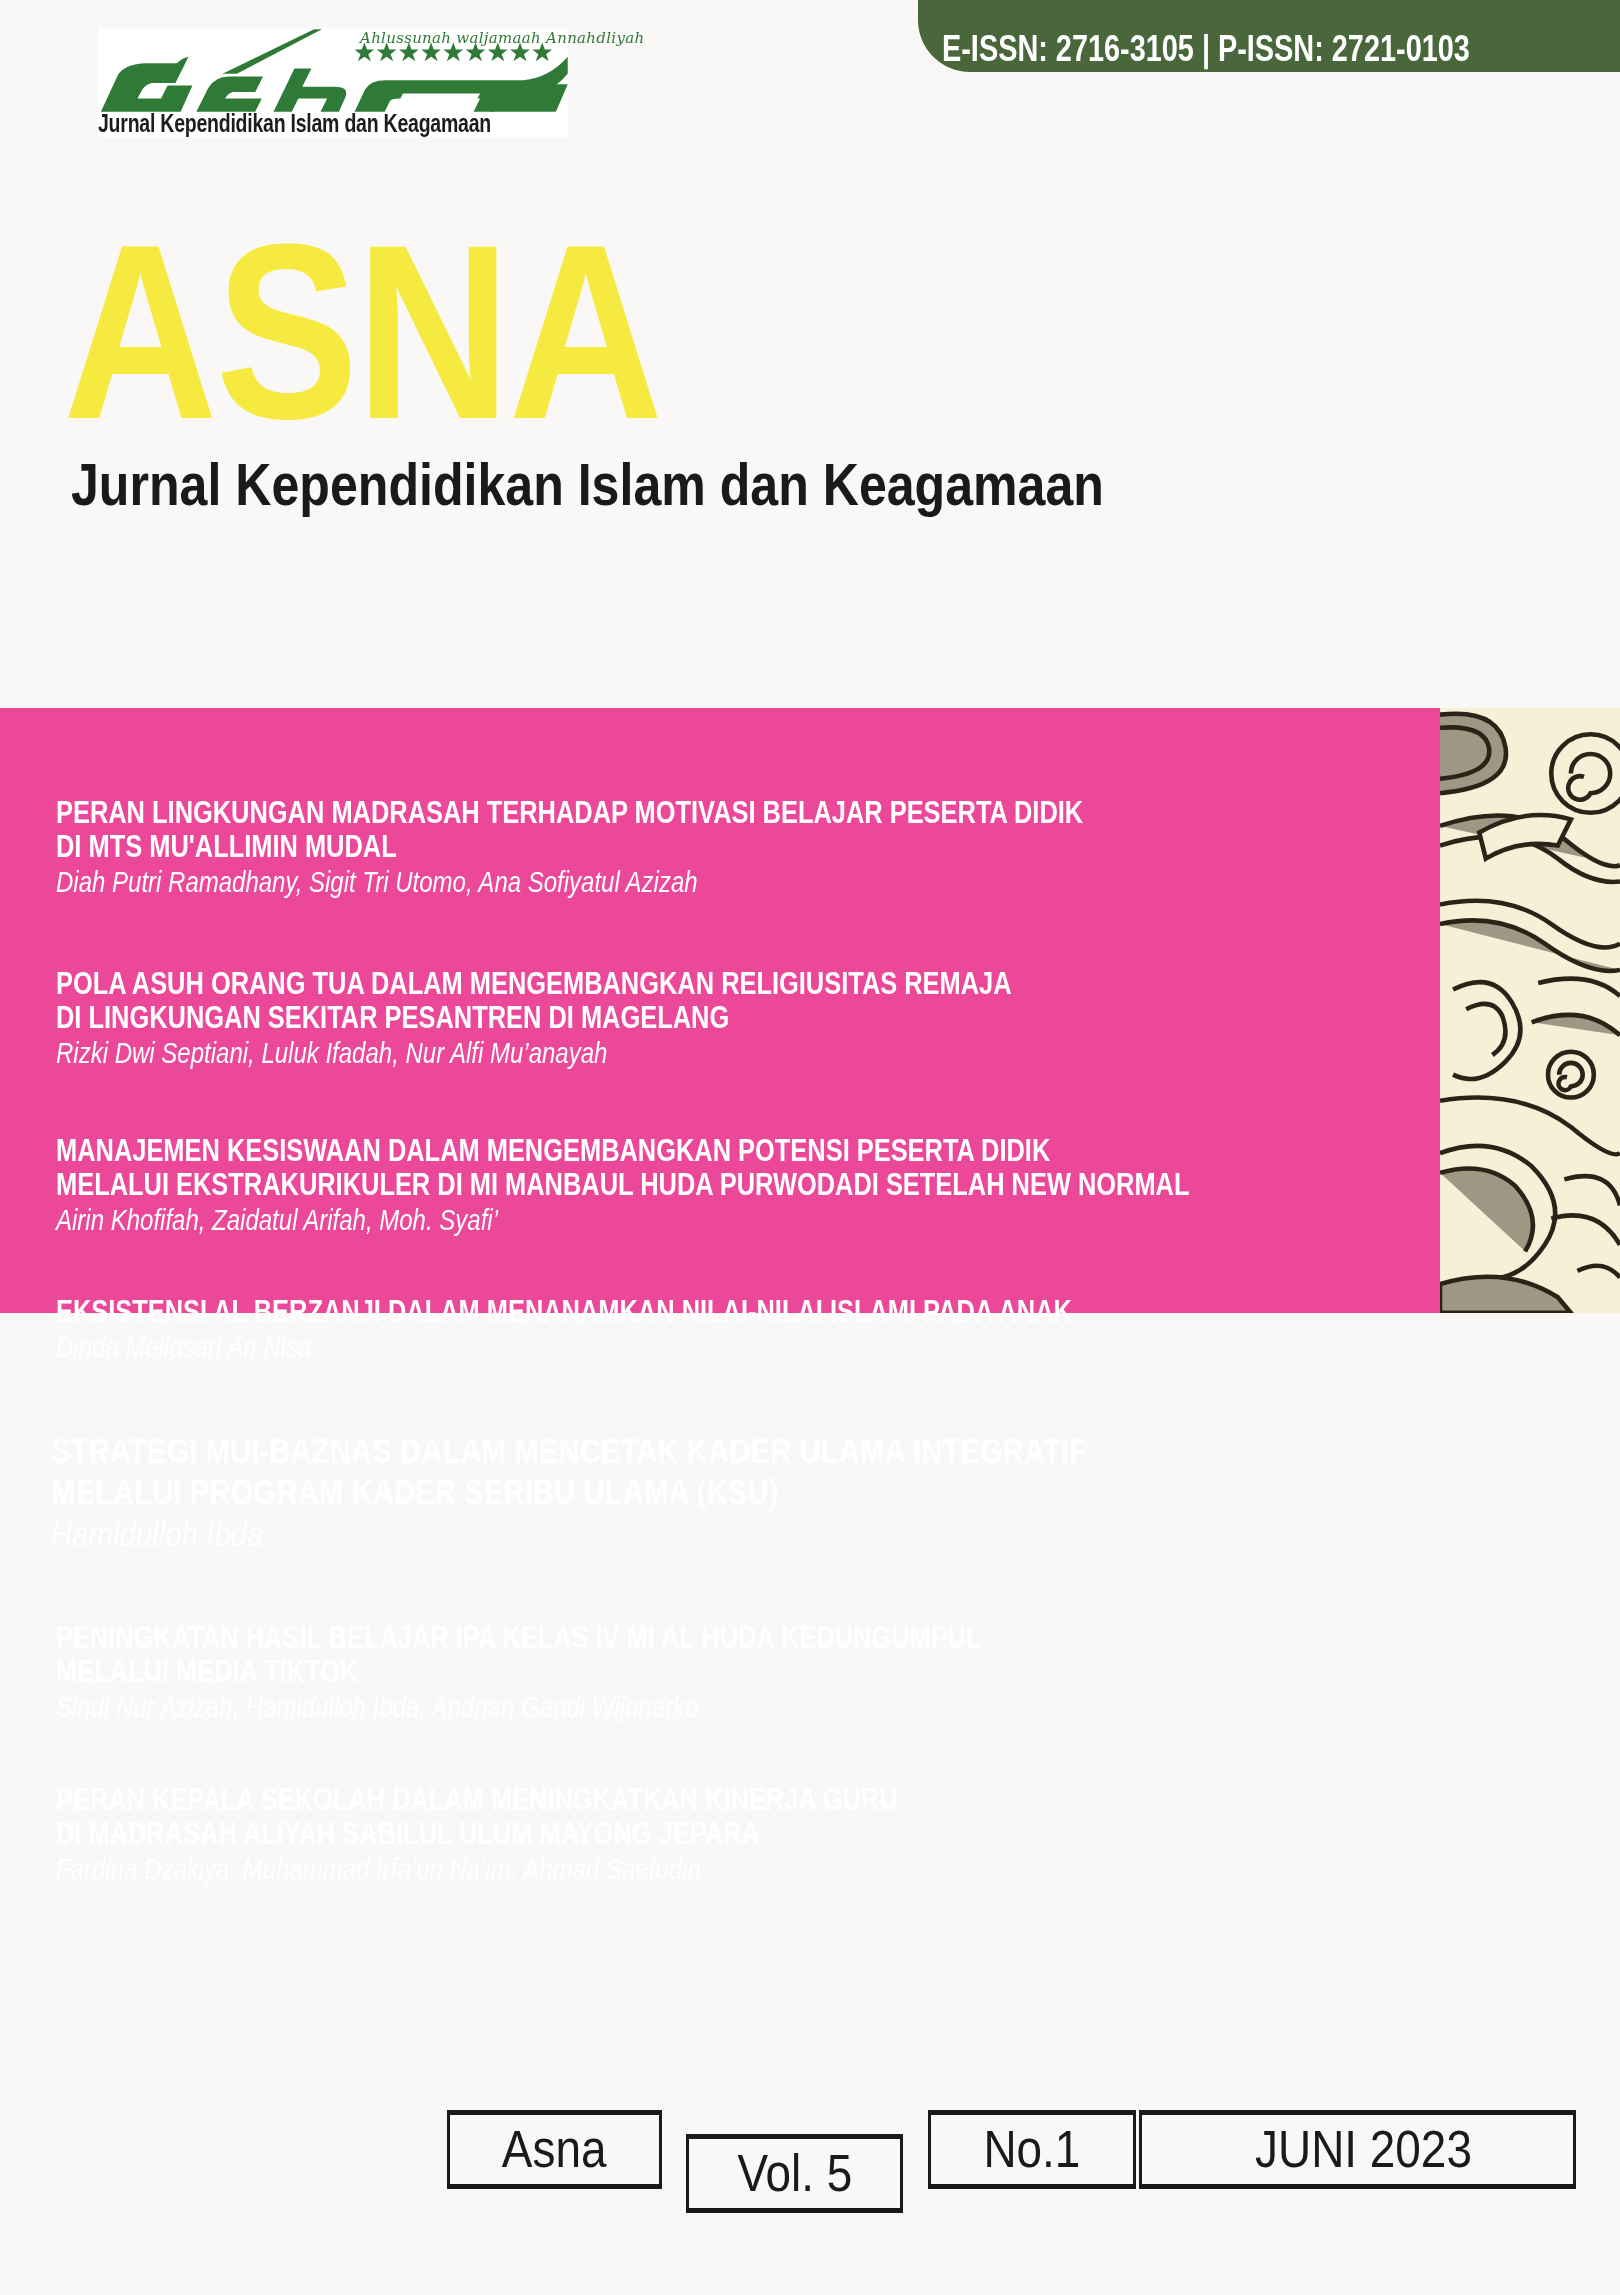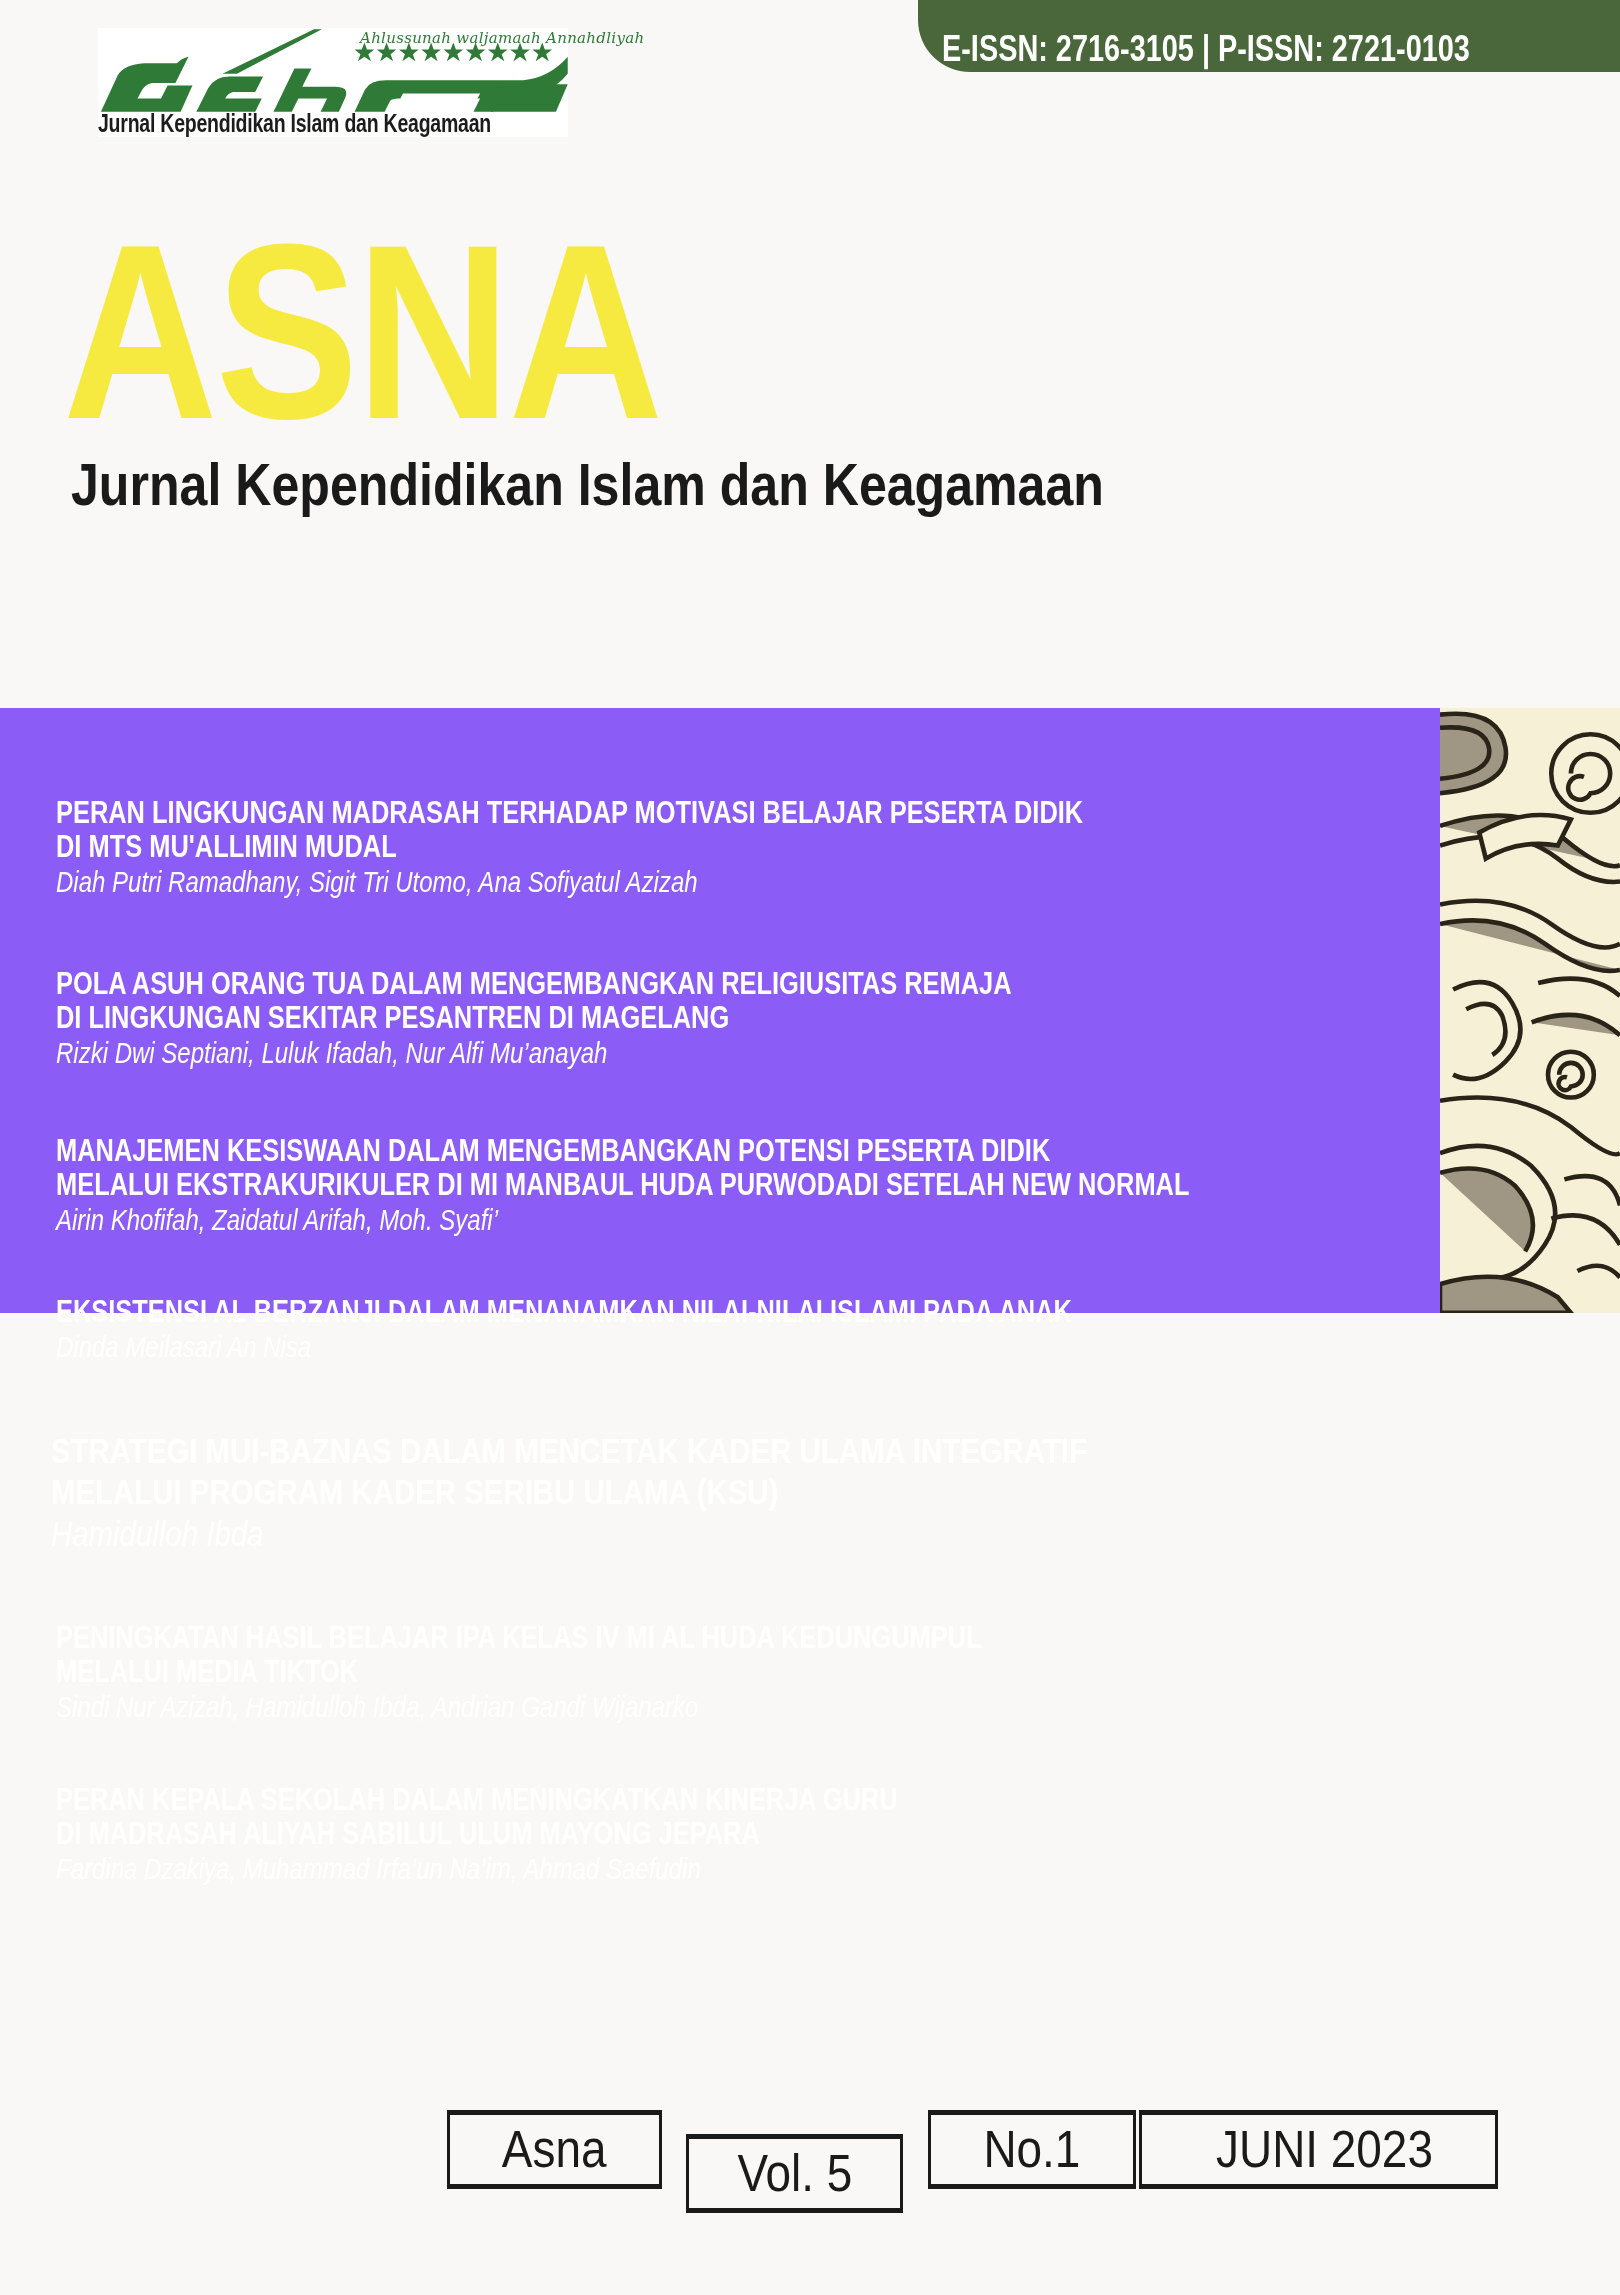--- a/index.html
+++ b/index.html
@@ -43,21 +43,21 @@
     white-space: nowrap; transform: scaleX(0.86); transform-origin: left top;
     letter-spacing: -2.6px;
   }
   #journal-subtitle {
     left: 71px; top: 455px;
     color: #1a1a1a; font-weight: bold; font-size: 60px; line-height: 1;
     white-space: nowrap; transform: scaleX(0.835); transform-origin: left top;
   }
 
   
-  #contents-panel { left: 0; top: 708px; width: 1440px; height: 605px; background: #8b5cf6; }
+  #contents-panel { left: 0; top: 708px; width: 1440px; height: 605px; background: #ec4899; }
   #pattern-strip { left: 1440px; top: 708px; width: 180px; height: 605px; overflow: hidden; background: #f6f1d6; }
 
   .article { position: absolute; left: 56px; color: #ffffff; }
   .article .t {
     display: block; font-weight: bold; font-size: 31px; line-height: 34px; white-space: nowrap;
     transform: scaleX(0.82); transform-origin: left top; height: 34px;
   }
   .article .a {
     display: block; font-style: italic; font-size: 30px; line-height: 34px; white-space: nowrap;
     transform: scaleX(0.8); transform-origin: left top; height: 34px; margin-top: 0.7px;
@@ -192,16 +192,16 @@
 
 <div class="info-box" style="left:447px; width:215px;">
   <span>Asna</span>
 </div>
 <div class="info-box" style="left:686px; width:217px;margin-top:24px;">
   <span>Vol. 5</span>
 </div>
 <div class="info-box" style="left:928px; width:208px;">
   <span>No.1</span>
 </div>
-<div class="info-box" style="left:1139px; width:359px;padding-left:12px;">
+<div class="info-box" style="left:1139px; width:437px;padding-left:12px;">
   <span>JUNI 2023</span>
 </div>
 
 
 </body></html>

